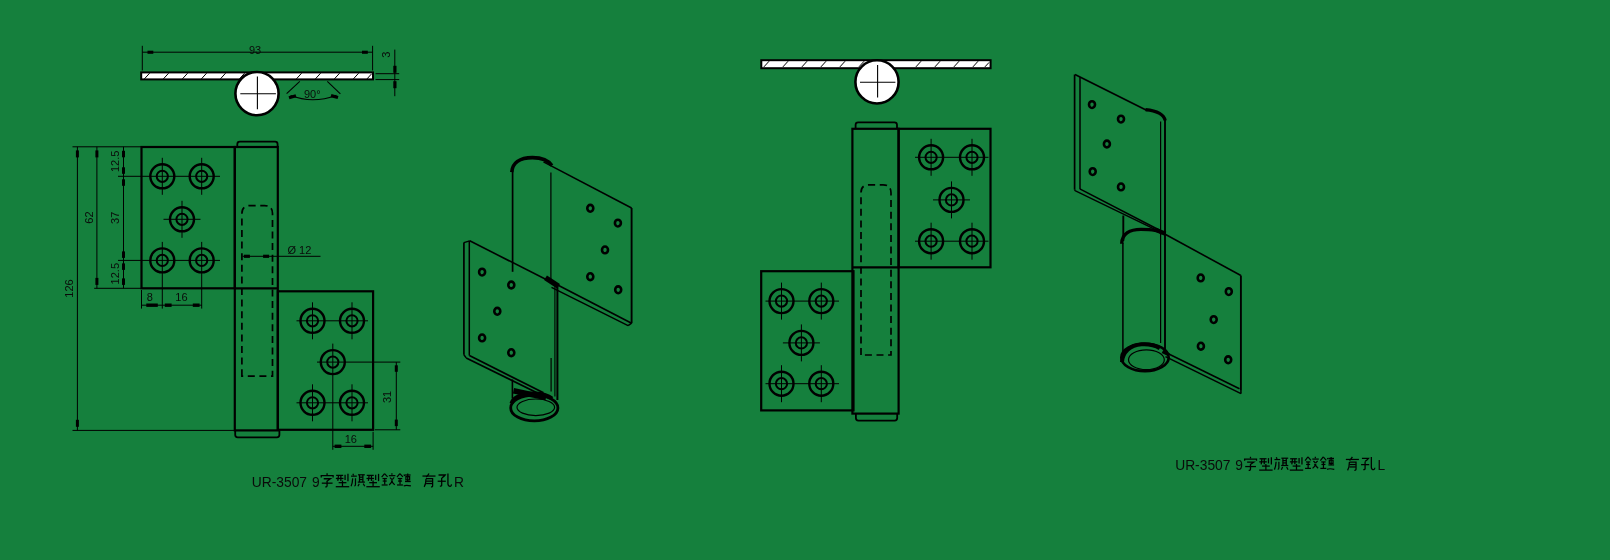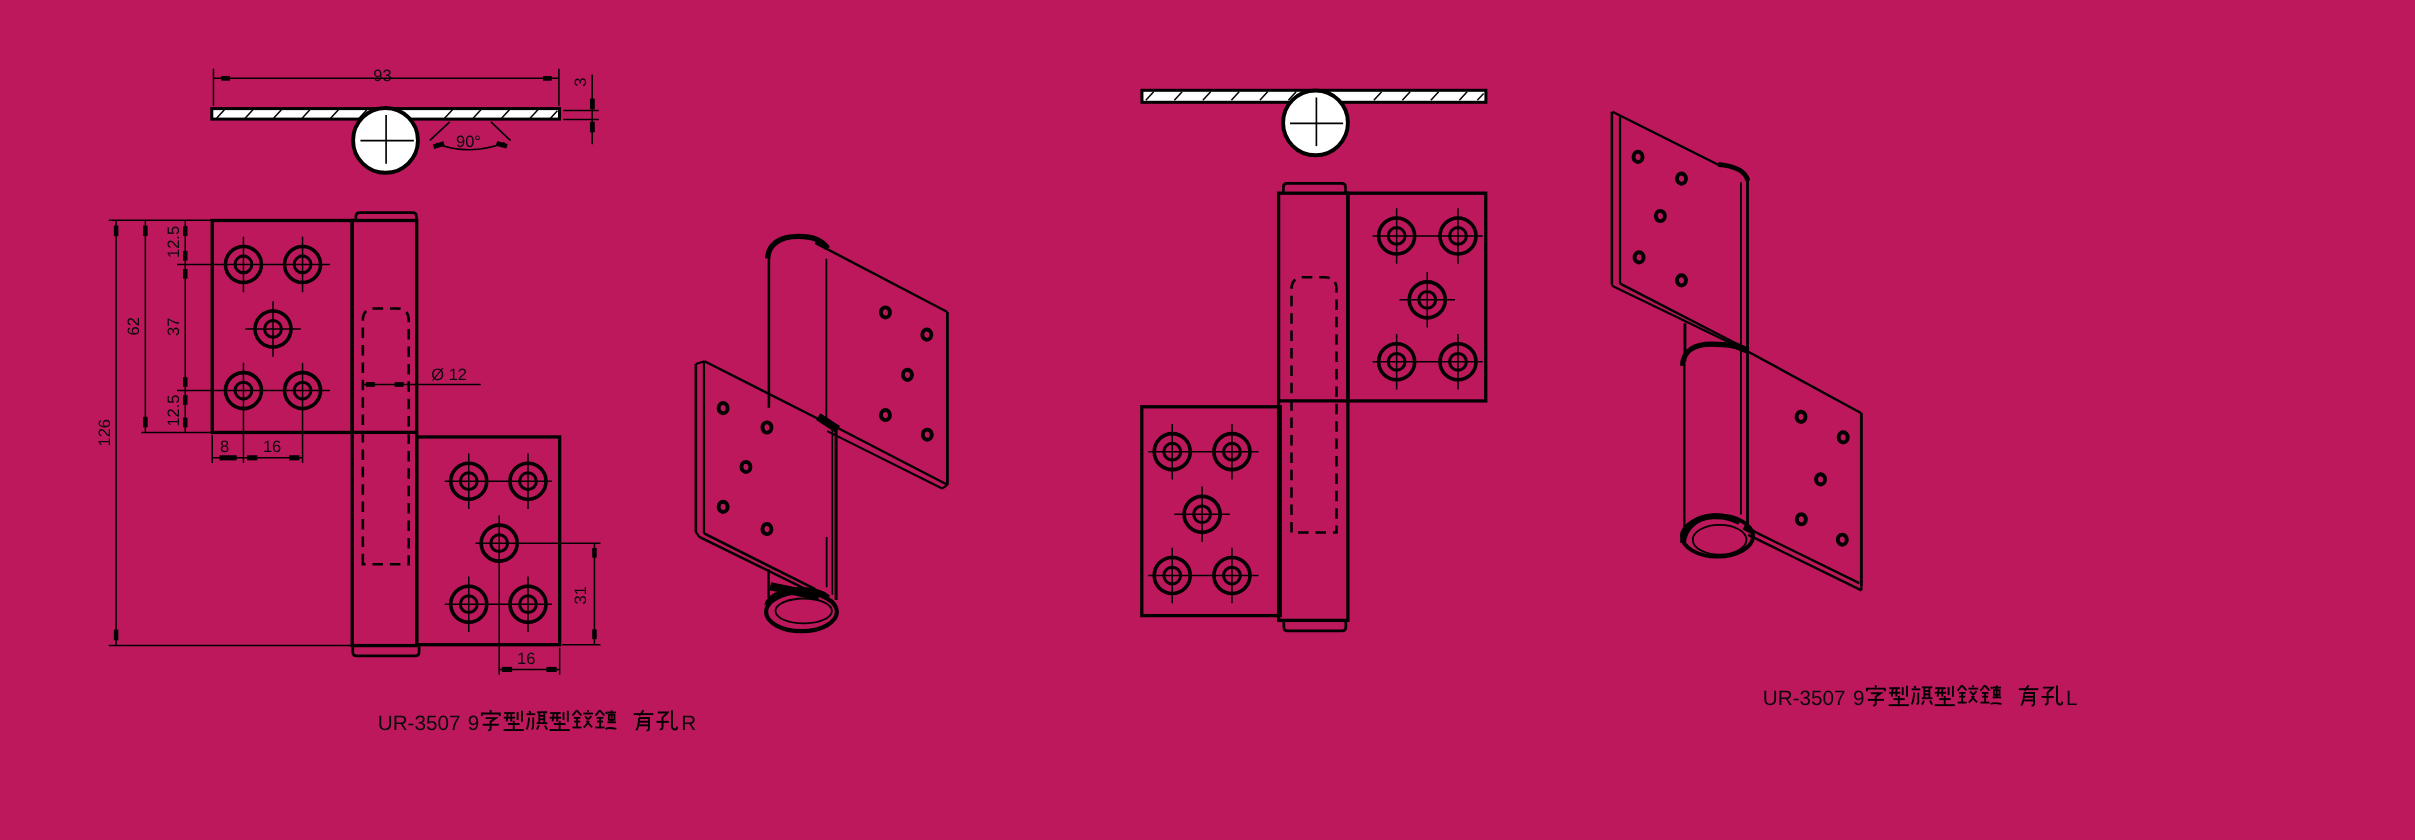--- a/index.html
+++ b/index.html
@@ -1,16 +1,16 @@
 <!DOCTYPE html>
 <html><head>
 <meta charset="utf-8">
 <style>
 html,body{margin:0;padding:0;background:#fff;}
-#page{position:relative;width:1610px;height:560px;background:#be185d;overflow:hidden;}
+#page{position:relative;width:1610px;height:560px;background:#15803d;overflow:hidden;}
 svg{position:absolute;left:0;top:0;}
 text{font-family:"Liberation Sans",sans-serif;fill:#0a0a0a;}
 .dim{font-size:11px;}
 .ttl{font-size:13.8px;}
 </style>
 </head>
 <body>
 <div id="page">
 <svg width="1610" height="560" viewBox="0 0 1610 560">
 <defs>

